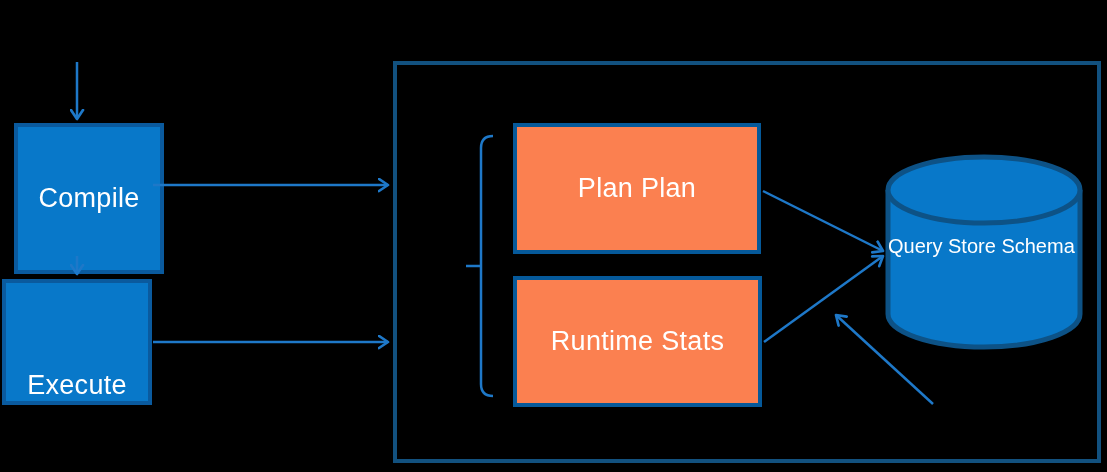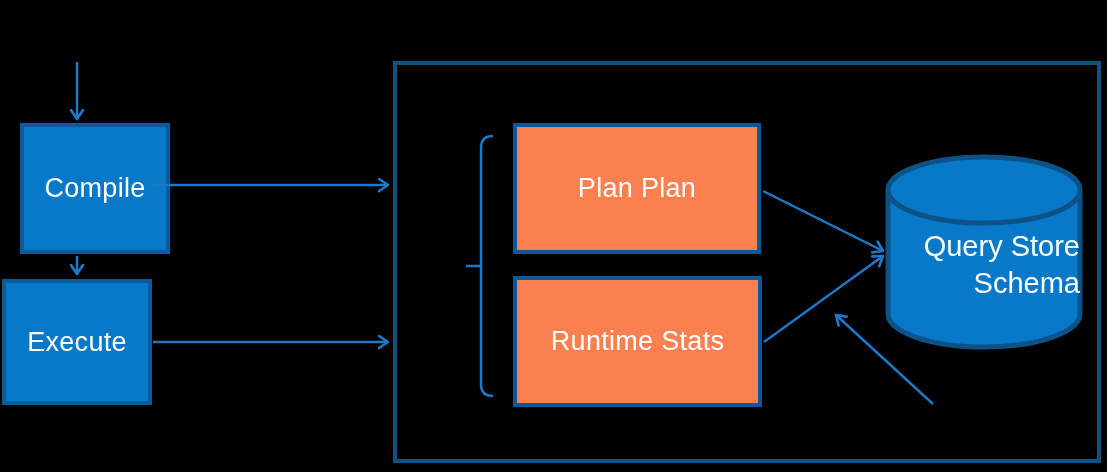--- a/index.html
+++ b/index.html
@@ -25,36 +25,36 @@
     text-align:center;
   }
   .blue-box {
     background:var(--blue-fill);
     border:4px solid var(--blue-border);
   }
   .orange-box {
     background:var(--orange-fill);
     border:4px solid var(--orange-border);
   }
-  .compile  { left:20px;   top:123px; width:150px; height:131px; }
-  .execute  { left:2px;   top:279px; width:150px; height:126px; }
+  .compile  { left:14px;   top:123px; width:150px; height:151px; }
+  .execute  { left:2px;   top:279px; width:150px; height:126px;align-items:flex-end; }
   .big-box  {
     position:absolute; box-sizing:border-box;
     left:393px; top:61px; width:708px; height:402px;
     border:4px solid var(--container-border);
     background:transparent;
   }
   .plan-store    { left:513px; top:123px; width:248px; height:131px; }
   .runtime-stats { left:513px; top:276px; width:249px; height:131px; }
   .cyl-label {
     position:absolute;
     left:888px; top:228px; width:192px;
     color:var(--text,#fff);
-    font-size:29px; line-height:37px;
-    text-align:right;
+    font-size:20px; line-height:37px;
+    text-align:left;
   }
   .shape-stroke { stroke:var(--arrow); stroke-width:2.5; fill:none; }
 </style>
 </head>
 <body style="background: rgb(0, 0, 0);">
 
 <div class="stage">
 
   <div class="big-box"></div>
 

